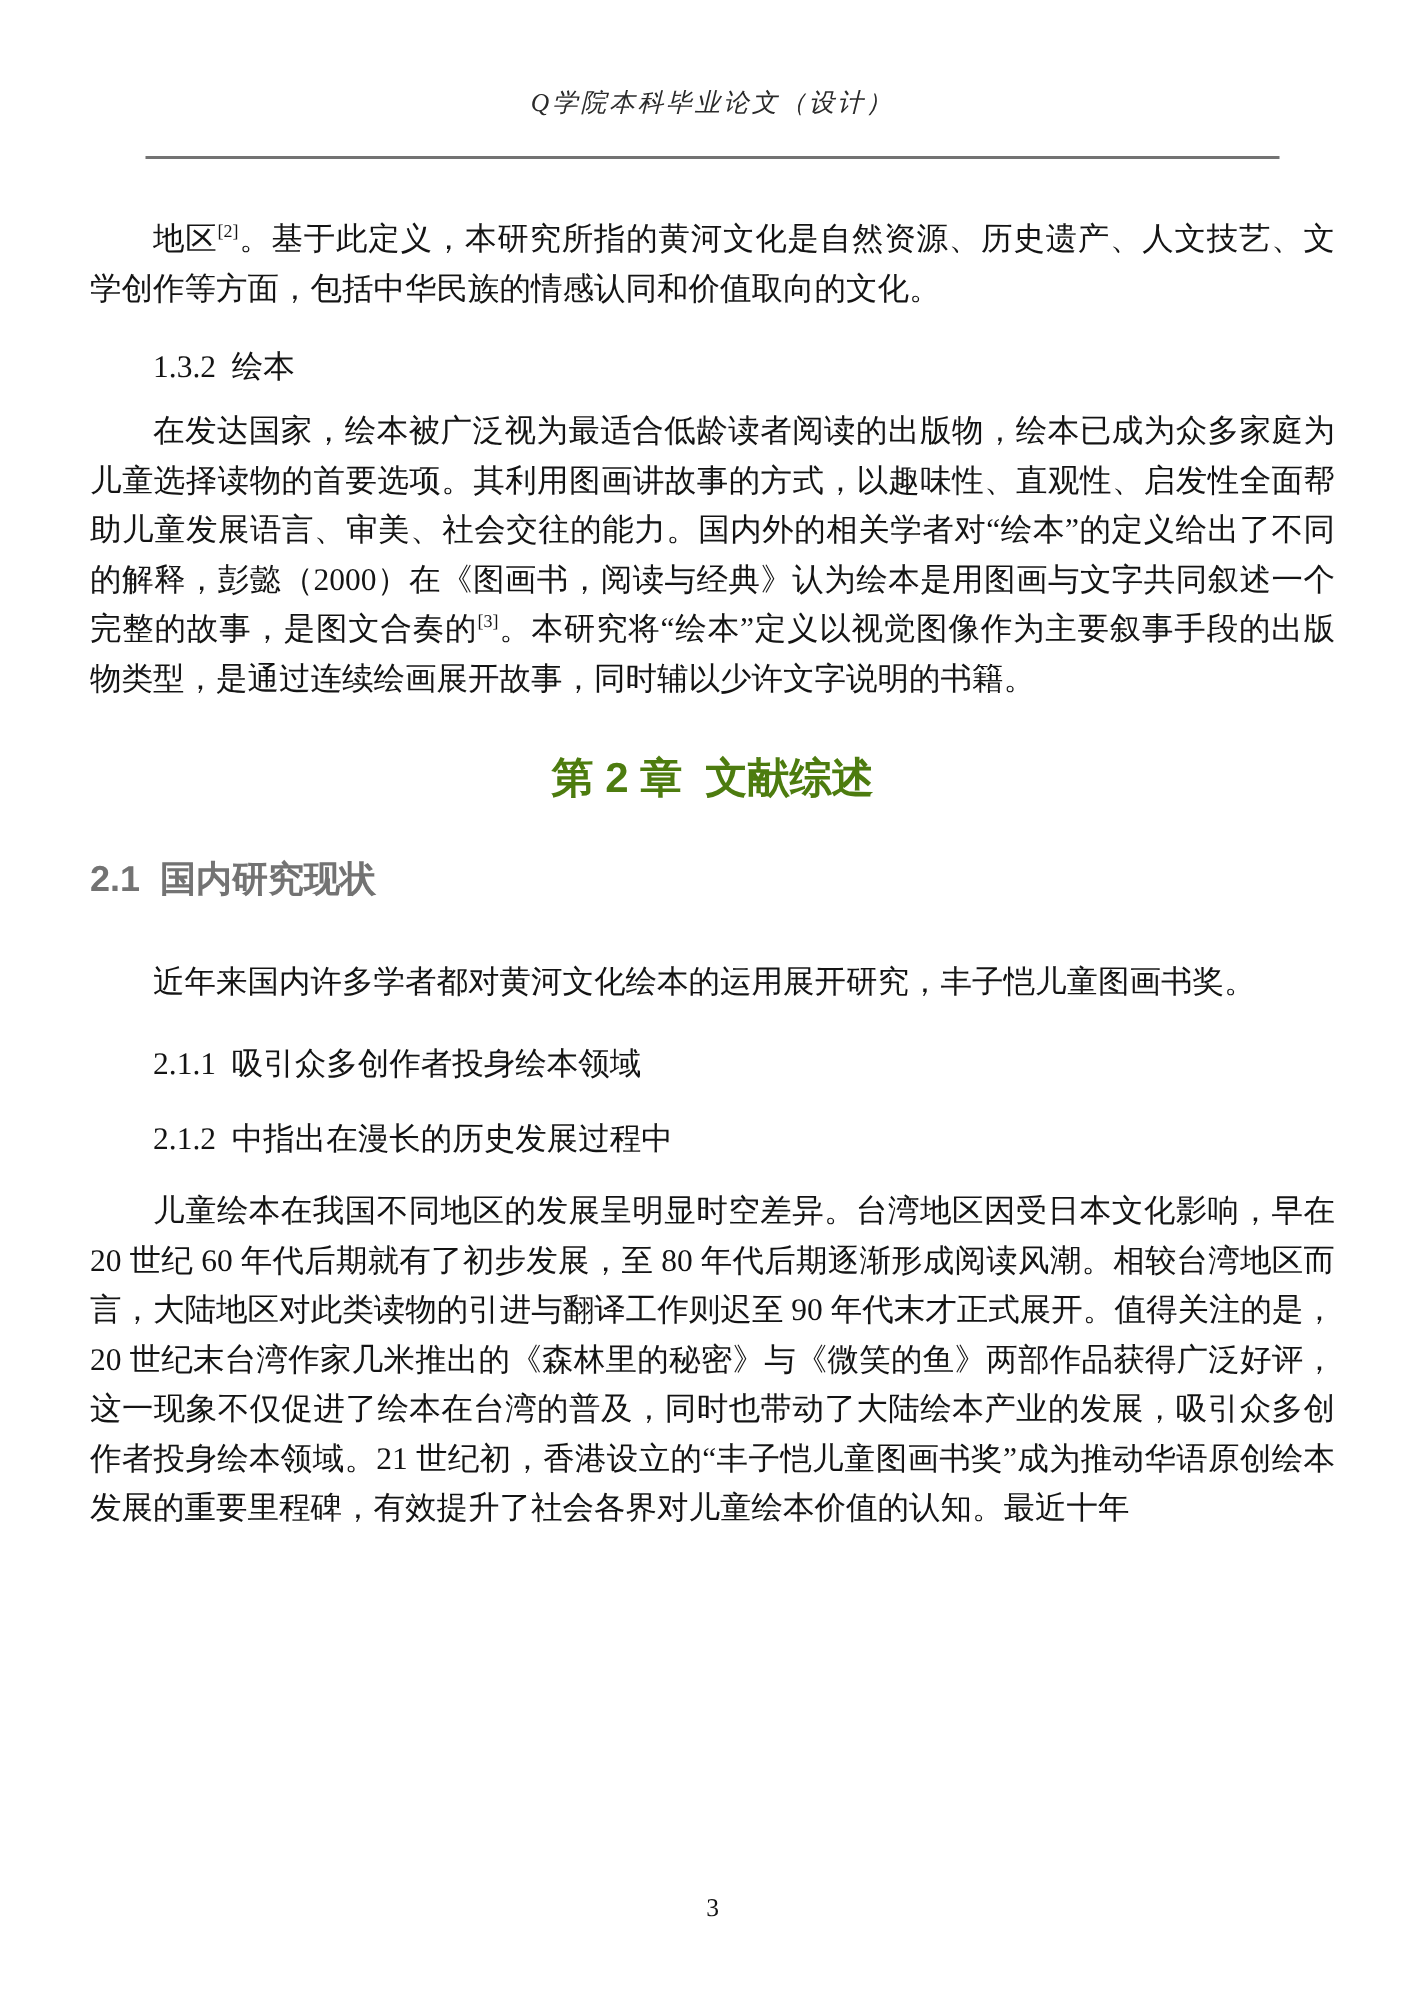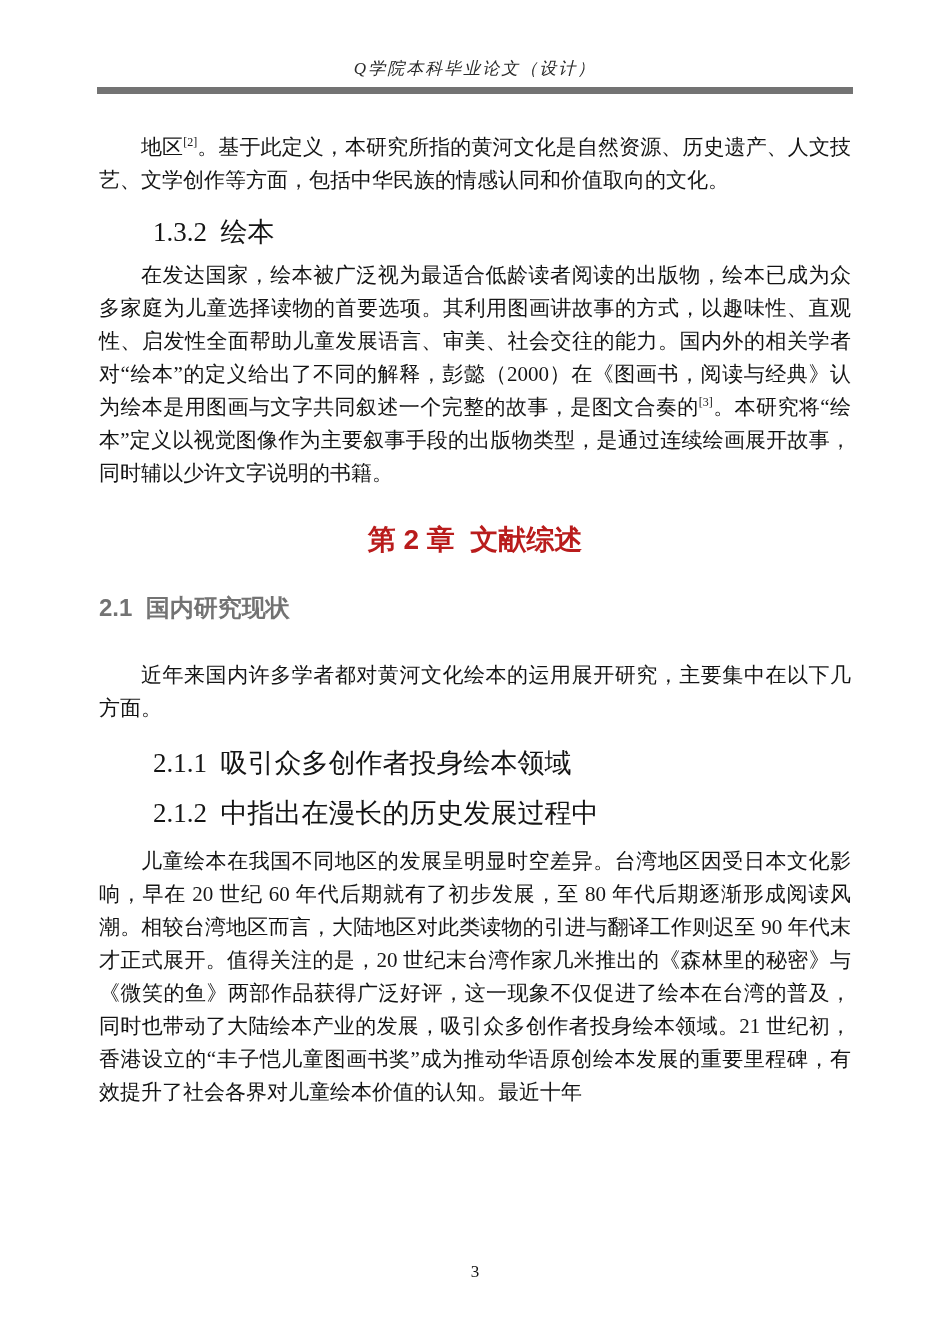--- a/index.html
+++ b/index.html
@@ -1,34 +1,34 @@
 <!DOCTYPE html>
 <html><head>
 <meta charset="utf-8">
 <style>
   * { margin: 0; padding: 0; box-sizing: border-box; }
   html, body { background: #ffffff; }
   body { width: 950px; height: 1344px; position: relative; font-family: "Liberation Serif", "DejaVu Serif", serif; color: #141414; }
 
   .page { width: 950px; height: 1344px; position: relative; background: #ffffff; overflow: hidden; }
 
-  .page-header { padding-top: 57px; margin: 0 97px; text-align: center; border-bottom: 7px solid #737373; padding-bottom: 7px; }
+  .page-header { padding-top: 57px; margin: 0 97px; text-align: center; border-bottom: 2px solid #737373; padding-bottom: 24px; }
   .page-header .header-title { font-style: italic; font-size: 17px; letter-spacing: 2px; color: #2a2a2a; font-family: "Liberation Serif", serif; }
 
-  .content { margin: 0 99px; }
+  .content { margin: 0 60px; }
 
   p.body-para { font-size: 21px; line-height: 33px; text-align: justify; text-indent: 2em; color: #141414; }
   p.body-para sup { font-size: 12px; line-height: 0; vertical-align: super; }
 
   .para-intro   { margin-top: 37px; }
-  .sub-heading  { font-size: 27px; line-height: 33px; font-weight: normal; text-indent: 2em; white-space: pre-wrap; color: #141414; }
+  .sub-heading  { font-size: 21px; line-height: 33px; font-weight: normal; text-indent: 2em; white-space: pre-wrap; color: #141414; }
   .heading-132  { margin-top: 19px; }
   .para-huiben  { margin-top: 10px; }
 
-  .chapter-title { margin-top: 28px; font-family: "Liberation Sans", "DejaVu Sans", sans-serif; font-weight: bold; font-size: 28px; line-height: 44px; text-align: center; white-space: pre-wrap; color: #b91c1c; }
+  .chapter-title { margin-top: 28px; font-family: "Liberation Sans", "DejaVu Sans", sans-serif; font-weight: bold; font-size: 28px; line-height: 44px; text-align: center; white-space: pre-wrap; color: #4d7c0f; }
 
   .section-heading { margin-top: 26px; font-family: "Liberation Sans", "DejaVu Sans", sans-serif; font-weight: bold; font-size: 24px; line-height: 40px; white-space: pre-wrap; color: #737373; }
 
   .para-recent  { margin-top: 31px; }
   .heading-211  { margin-top: 22px; }
   .para-value   { margin-top: 0; }
   .heading-212  { margin-top: 17px; }
   .para-origin  { margin-top: 15px; }
 
   .page-footer { position: absolute; left: 0; right: 0; bottom: 62px; text-align: center; }
@@ -48,21 +48,21 @@
     <p class="body-para para-intro"><span>地区</span><sup>[2]</sup><span>。基于此定义，本研究所指的黄河文化是自然资源、历史遗产、人文技艺、文学创作等方面，包括中华民族的情感认同和价值取向的文化。</span></p>
 
     <h4 class="sub-heading heading-132">1.3.2  绘本</h4>
 
     <p class="body-para para-huiben"><span>在发达国家，绘本被广泛视为最适合低龄读者阅读的出版物，绘本已成为众多家庭为儿童选择读物的首要选项。其利用图画讲故事的方式，以趣味性、直观性、启发性全面帮助儿童发展语言、审美、社会交往的能力。国内外的相关学者对“绘本”的定义给出了不同的解释，彭懿（2000）在《图画书，阅读与经典》认为绘本是用图画与文字共同叙述一个完整的故事，是图文合奏的</span><sup>[3]</sup><span>。本研究将“绘本”定义以视觉图像作为主要叙事手段的出版物类型，是通过连续绘画展开故事，同时辅以少许文字说明的书籍。</span></p>
 
     <h1 class="chapter-title">第 2 章  文献综述</h1>
 
     <h2 class="section-heading">2.1  国内研究现状</h2>
 
-    <p class="body-para para-recent">近年来国内许多学者都对黄河文化绘本的运用展开研究，主要集中在以下几方面。</p>
+    <p class="body-para para-recent">近年来国内许多学者都对黄河文化绘本的运用展开研究，丰子恺儿童图画书奖。</p>
 
     <h4 class="sub-heading heading-211">2.1.1  吸引众多创作者投身绘本领域</h4>
 
 
     <h4 class="sub-heading heading-212">2.1.2  中指出在漫长的历史发展过程中</h4>
 
     <p class="body-para para-origin">儿童绘本在我国不同地区的发展呈明显时空差异。台湾地区因受日本文化影响，早在 20 世纪 60 年代后期就有了初步发展，至 80 年代后期逐渐形成阅读风潮。相较台湾地区而言，大陆地区对此类读物的引进与翻译工作则迟至 90 年代末才正式展开。值得关注的是，20 世纪末台湾作家几米推出的《森林里的秘密》与《微笑的鱼》两部作品获得广泛好评，这一现象不仅促进了绘本在台湾的普及，同时也带动了大陆绘本产业的发展，吸引众多创作者投身绘本领域。21 世纪初，香港设立的“丰子恺儿童图画书奖”成为推动华语原创绘本发展的重要里程碑，有效提升了社会各界对儿童绘本价值的认知。最近十年</p>
 
   </div>
 

